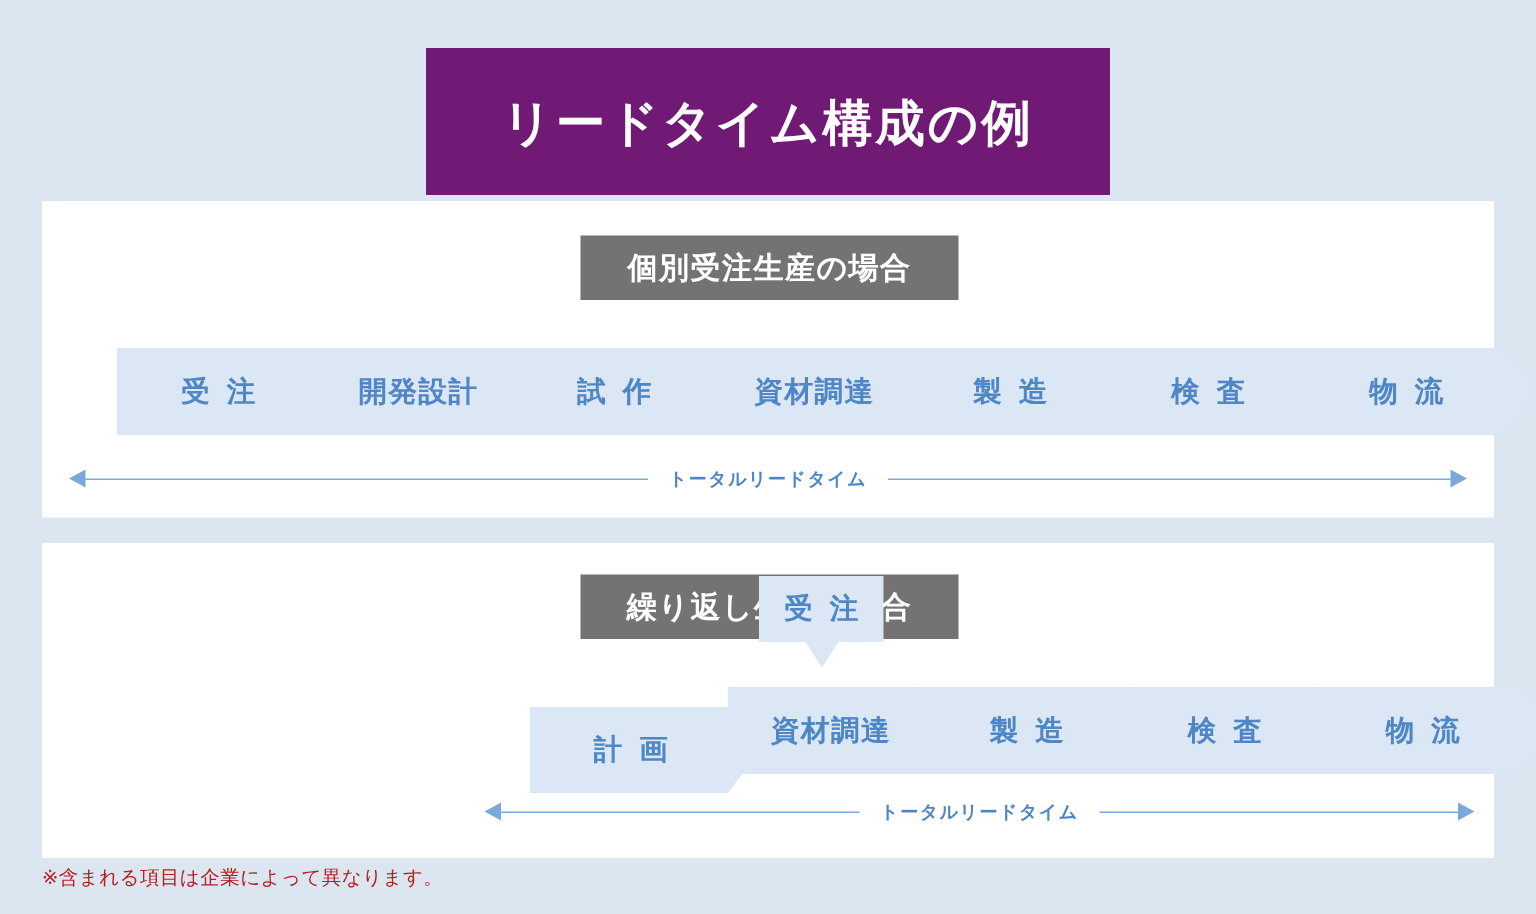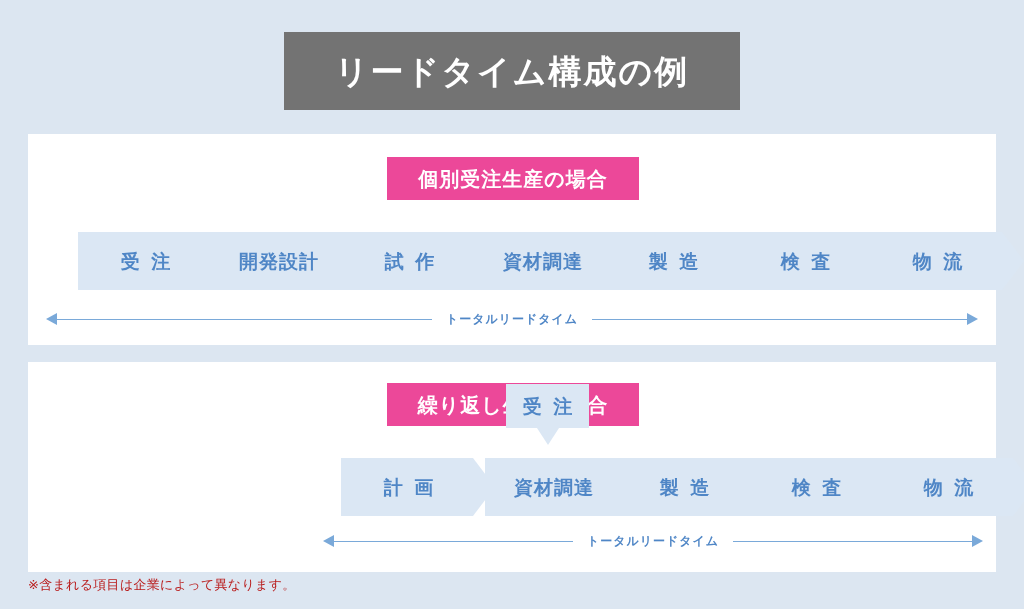--- a/index.html
+++ b/index.html
@@ -15,22 +15,22 @@
     overflow: hidden;
     position: relative;
   }
 
   
   .title-banner {
     position: absolute;
     left: 284px;
     top: 32px;
     width: 456px;
-    height: 78px;
-    background: #737373;
+    height: 98px;
+    background: #701a75;
     display: flex;
     align-items: center;
     justify-content: center;
   }
   .title-banner .title-text {
     color: #ffffff;
     font-size: 33px;
     font-weight: bold;
     letter-spacing: 2px;
     line-height: 1;
@@ -45,21 +45,21 @@
   }
   .panel-top  { top: 134px; height: 211px; }
   .panel-bottom { top: 362px; height: 210px; }
 
   
   .section-chip {
     position: absolute;
     left: 359px;
     width: 252px;
     height: 43px;
-    background: #ec4899;
+    background: #737373;
     display: flex;
     align-items: center;
     justify-content: center;
   }
   .section-chip .chip-text {
     color: #ffffff;
     font-size: 20px;
     font-weight: bold;
     letter-spacing: 1px;
     line-height: 1;
@@ -226,21 +226,21 @@
   <div class="section-chip">
     <span class="chip-text">繰り返し生産の場合</span>
   </div>
 
   <div class="callout">
     <span class="callout-label">受 注</span>
     <span class="callout-tail"></span>
   </div>
 
   <div class="chev-row">
-    <div class="chev" style="left:16px;width:154px;">
+    <div class="chev" style="left:28px;width:154px;margin-top:13px;">
         <span class="chev-label">計 画</span>
       </div>
     <div class="chev wide" style="left:160px;width:154px;">
         <span class="chev-label">資材調達</span>
       </div>
     <div class="chev" style="left:292px;width:154px;">
         <span class="chev-label">製 造</span>
       </div>
     <div class="chev" style="left:424px;width:154px;">
         <span class="chev-label">検 査</span>

